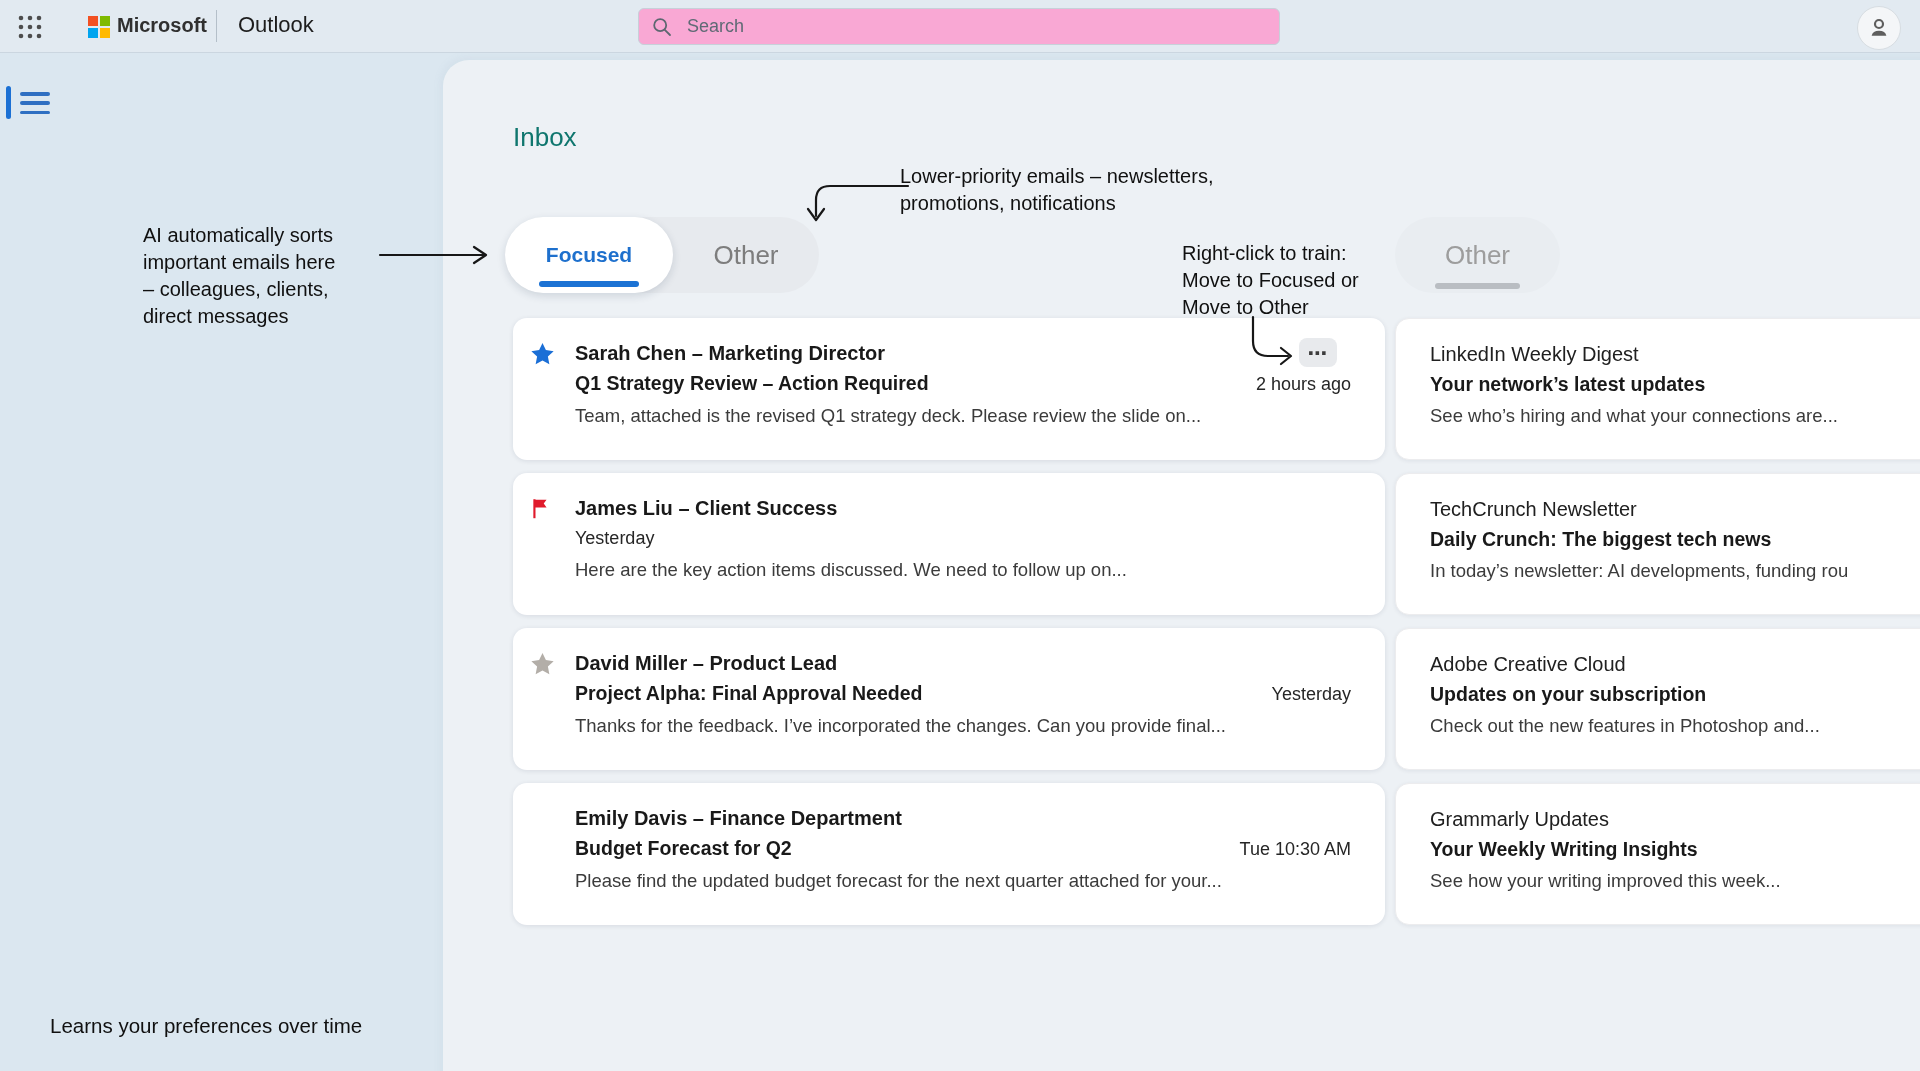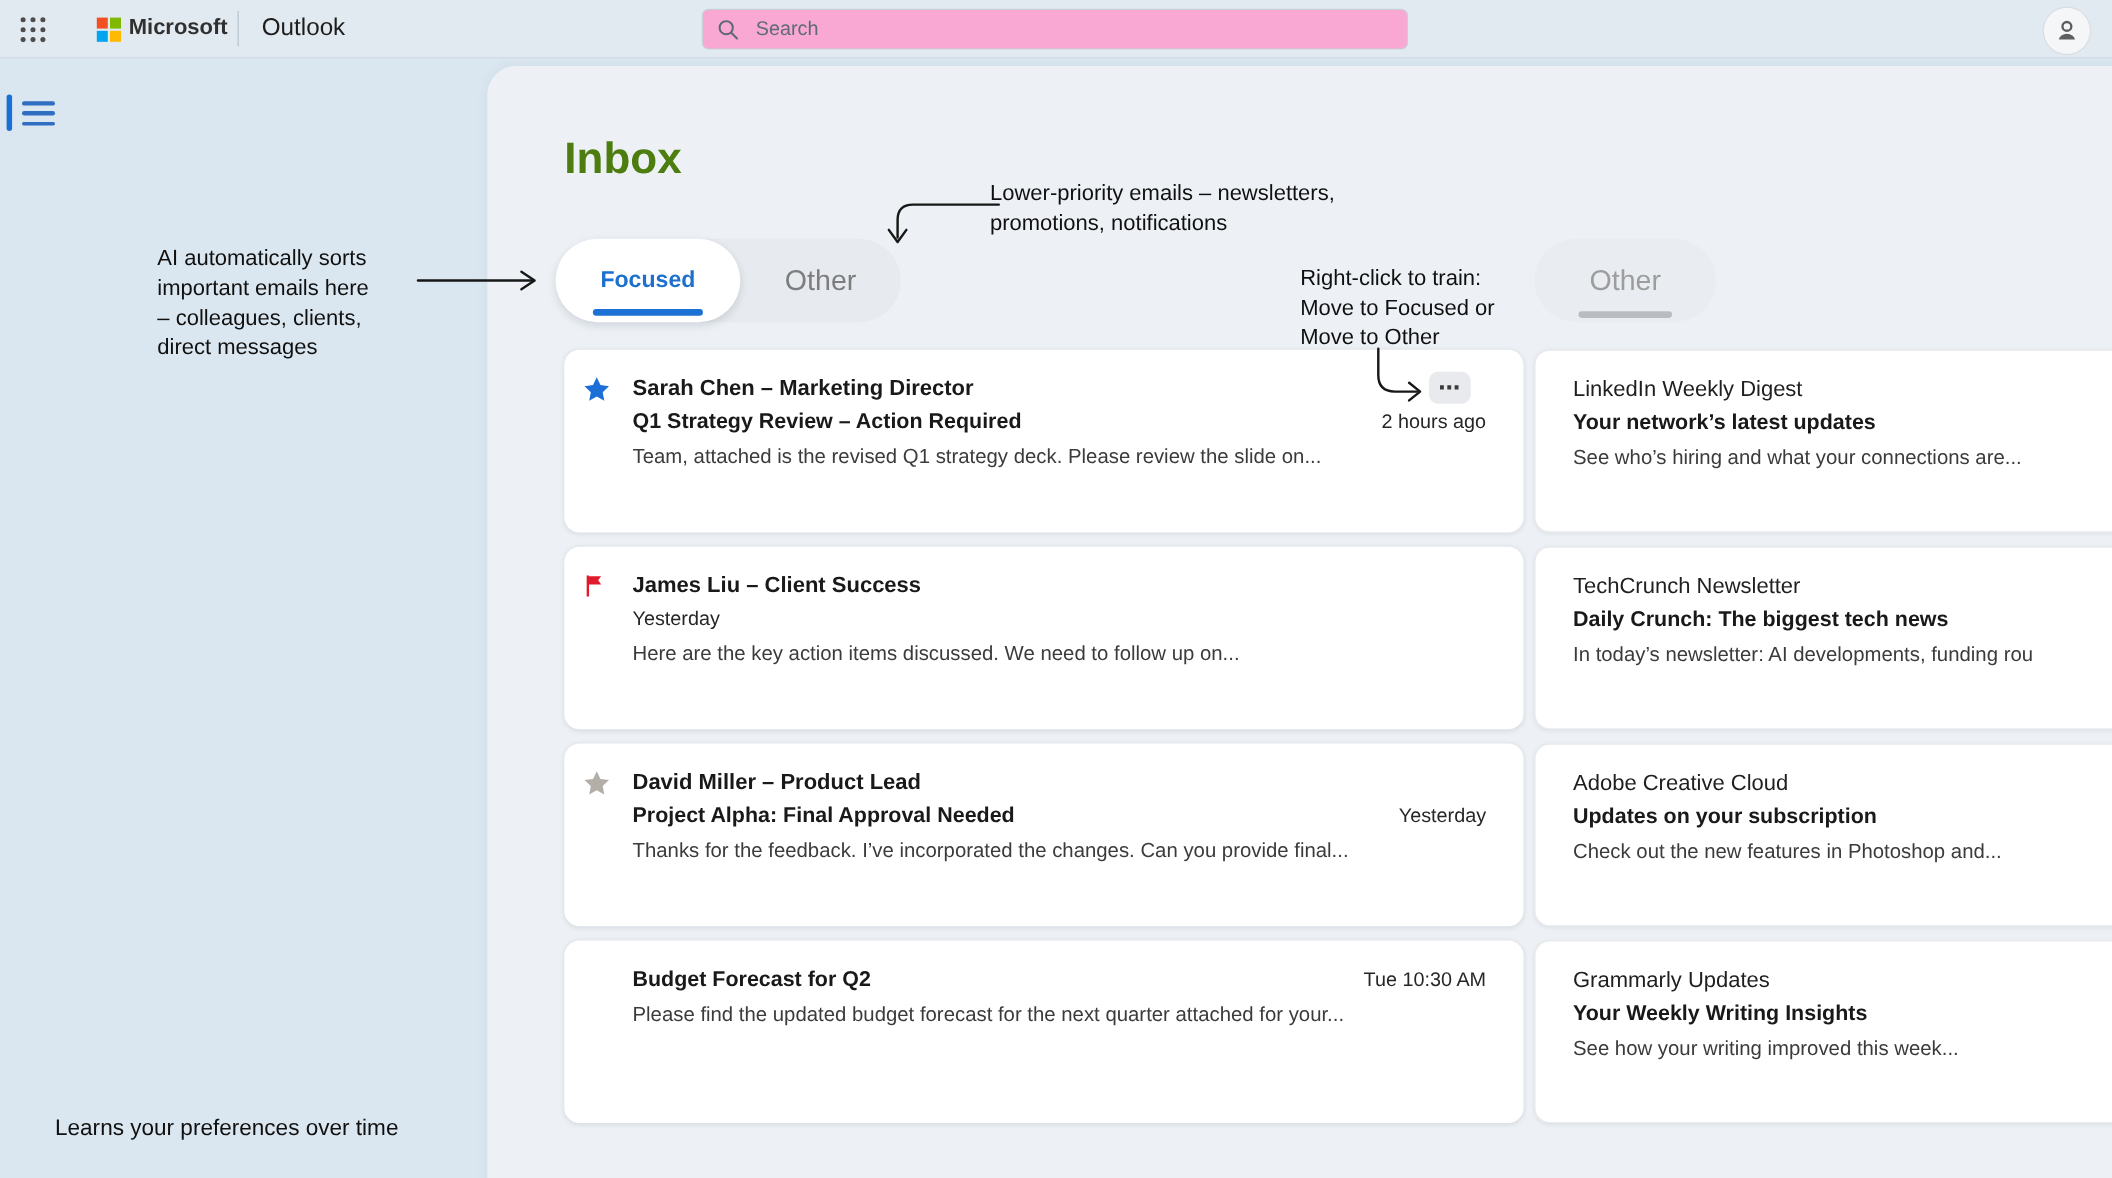--- a/index.html
+++ b/index.html
@@ -33,21 +33,21 @@
   
   .sidebar{position:absolute;left:0;top:52px;width:443px;height:1019px;background:#dbe7f0;}
   .accent-bar{position:absolute;left:6px;top:34px;width:5px;height:33px;background:#1b70d4;border-radius:3px;}
   .menu-btn{position:absolute;left:20px;top:38px;width:30px;height:26px;display:flex;
             flex-direction:column;justify-content:space-between;padding:2px 0;box-sizing:border-box;cursor:pointer;}
   .menu-btn span{display:block;height:3.5px;border-radius:2px;background:#2e6fc2;}
 
   
   .main-panel{position:absolute;left:443px;top:60px;width:1520px;height:1050px;background:#edf1f5;
               border-top-left-radius:26px;box-shadow:-2px -2px 8px rgba(120,140,160,.08);}
-  .page-title{position:absolute;left:70px;top:62px;font-size:40px;font-weight:bold;color:#4d7c0f;}
+  .page-title{position:absolute;left:70px;top:62px;font-size:26px;font-weight:normal;color:#0f766e;}
 
   .tab-group{position:absolute;left:62px;top:157px;width:314px;height:76px;border-radius:38px;
              background:#e7eaee;}
   .tab-focused{position:absolute;left:0;top:0;width:168px;height:76px;background:#ffffff;
                border-radius:38px;box-shadow:0 3px 8px rgba(20,40,70,.14);display:flex;
                align-items:center;justify-content:center;font-size:21px;font-weight:bold;
                color:#1e70cd;cursor:pointer;}
   .tab-focused-underline{position:absolute;left:34px;bottom:6px;width:100px;height:6px;
                          background:#1b72d4;border-radius:3px;}
   .tab-other{position:absolute;left:168px;top:0;width:146px;height:76px;display:flex;
@@ -57,21 +57,21 @@
                     background:#e9edf1;display:flex;align-items:center;justify-content:center;
                     font-size:26px;color:#9d9d9d;cursor:pointer;}
   .other-right-underline{position:absolute;left:40px;bottom:4px;width:85px;height:6px;
                          background:#b9bdc2;border-radius:3px;}
 
   
   .focused-list{position:absolute;left:70px;top:258px;width:872px;display:flex;
                 flex-direction:column;gap:13px;}
   .other-list{position:absolute;left:952px;top:258px;width:640px;display:flex;
               flex-direction:column;gap:13px;}
-  .email-card{position:relative;height:166px;background:#ffffff;border-radius:14px;
+  .email-card{position:relative;height:142px;background:#ffffff;border-radius:14px;
               box-shadow:0 1px 5px rgba(15,30,60,.10);box-sizing:border-box;cursor:pointer;
               display:flex;padding:20px 34px 0 16px;}
   .other-list .email-card{padding:20px 0 0 34px;box-shadow:0 1px 4px rgba(15,30,60,.07);
                           border:1px solid #ececee;}
   .icon-col{width:46px;flex:0 0 46px;padding-top:3px;}
   .content-col{flex:1;min-width:0;position:relative;}
   .sender{font-size:20px;font-weight:bold;color:#191919;line-height:30px;white-space:nowrap;}
   .other-list .sender{font-weight:normal;color:#202020;}
   .subject-row{display:flex;justify-content:space-between;align-items:baseline;line-height:31px;}
   .subject{font-size:19.5px;font-weight:bold;color:#191919;white-space:nowrap;}
@@ -212,20 +212,21 @@
             <span class="subject">Project Alpha: Final Approval Needed</span>
             <span class="time">Yesterday</span>
           </div>
           <div class="preview">Thanks for the feedback. I’ve incorporated the changes. Can you provide final...</div>
         </div>
       </div>
 
       <div class="email-card">
         <div class="icon-col"></div>
         <div class="content-col">
+          <div class="sender">Emily Davis – Finance Department</div>
           <div class="subject-row">
             <span class="subject">Budget Forecast for Q2</span>
             <span class="time">Tue 10:30 AM</span>
           </div>
           <div class="preview">Please find the updated budget forecast for the next quarter attached for your...</div>
         </div>
       </div>
 
     </div>
 

